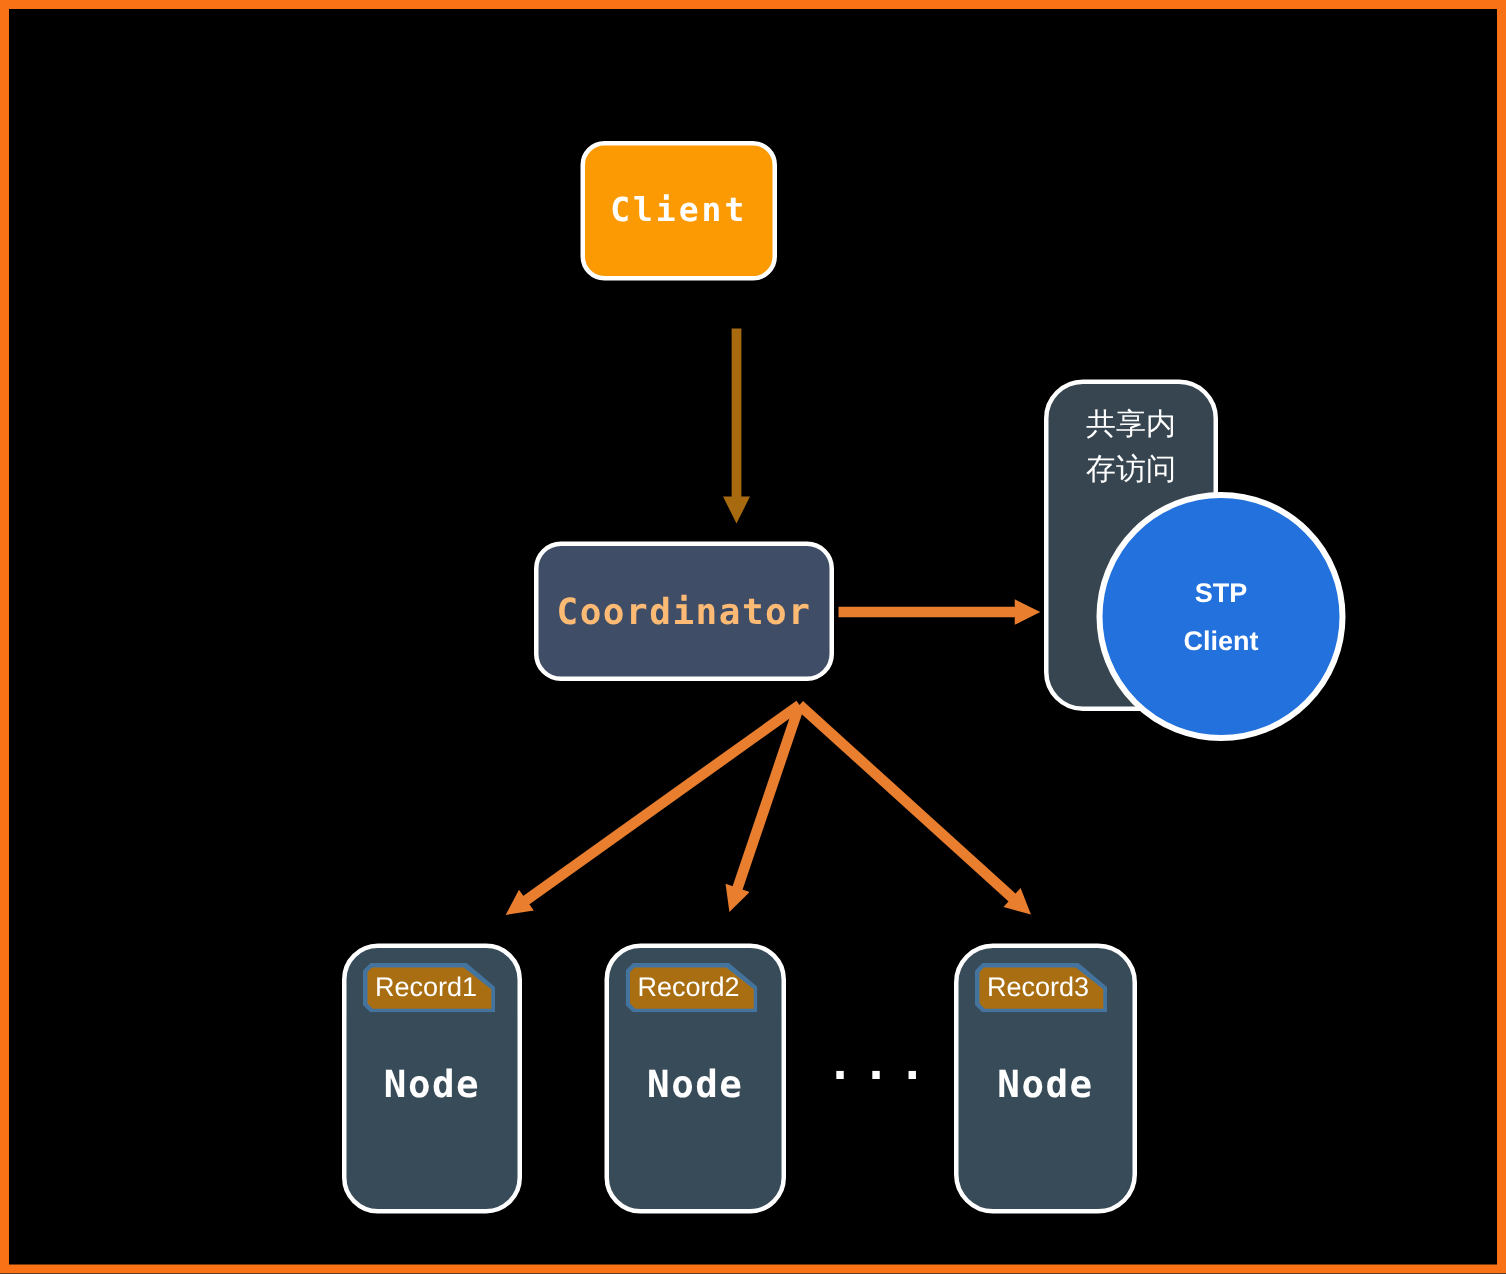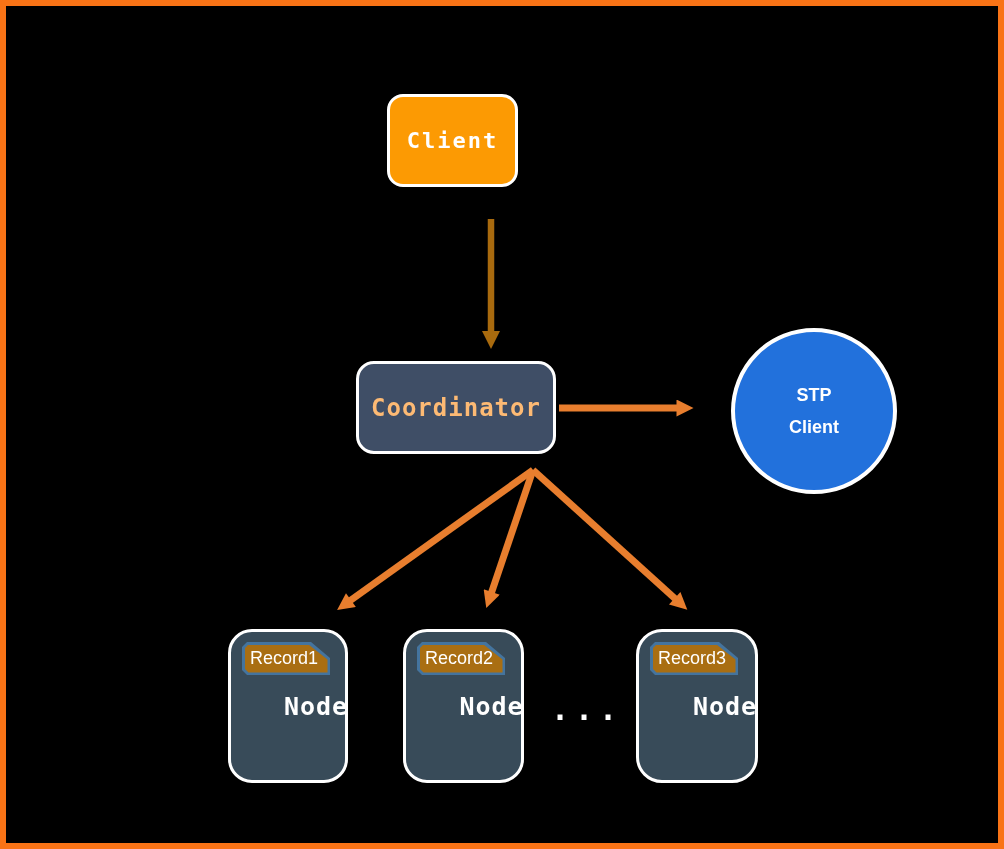--- a/index.html
+++ b/index.html
@@ -54,21 +54,21 @@
     border:4px solid #fff;border-radius:50%;
     display:flex;flex-direction:column;align-items:center;justify-content:center;
     box-sizing:border-box;
     z-index:2;
   }
   .stp-circle .lbl{
     color:#fff;font-weight:bold;font-size:18px;line-height:32px;
   }
   
   .node-box{
-    top:623px;height:154px;
+    top:623px;height:180px;
     background:var(--node-fill,#384B59);
     border:3px solid #fff;border-radius:24px;
     box-sizing:border-box;
   }
   .node-1{left:222px;width:120px;}
   .node-2{left:397px;width:121px;}
   .node-3{left:630px;width:122px;border-radius:26px;}
   .record-tag{
     position:absolute;left:11px;top:10px;width:88px;height:33px;
     background:var(--record-border,#44749E);
@@ -78,24 +78,24 @@
     position:absolute;left:2.5px;top:2.5px;width:83px;height:28px;
     background:var(--record-fill,#A96E12);
     clip-path:polygon(4px 0px,64px 0px,83px 15px,83px 28px,4px 28px,0px 24px,0px 4px);
   }
   .record-tag .lbl{
     position:absolute;left:0;top:0;width:84px;height:33px;
     display:flex;align-items:center;justify-content:center;
     color:#fff;font-size:18px;
   }
   .node-label{
-    position:absolute;left:0;top:60px;width:100%;
+    position:absolute;left:0;top:76px;width:100%;
     text-align:center;color:#fff;
     font-family:"DejaVu Sans Mono",monospace;
-    font-weight:bold;font-size:25px;letter-spacing:1px;padding-left:28px;
+    font-weight:bold;font-size:25px;letter-spacing:1px;
   }
   .ellipsis{
     left:545px;top:686px;width:62px;
     color:#fff;text-align:center;
     font-family:"DejaVu Sans Mono",monospace;
     font-weight:bold;font-size:30px;letter-spacing:6px;
   }
   .arrows{left:0;top:0;width:1004px;height:849px;pointer-events:none;z-index:3;}
 </style>
 </head>
@@ -120,20 +120,23 @@
   </svg>
 
   <div class="abs client-box">
     <span class="lbl">Client</span>
   </div>
 
   <div class="abs coordinator-box">
     <span class="lbl">Coordinator</span>
   </div>
 
+  <div class="abs shared-box">
+    <span class="lbl">共享内存访问</span>
+  </div>
 
   <div class="abs stp-circle">
     <span class="lbl">STP</span>
     <span class="lbl">Client</span>
   </div>
 
   <div class="abs node-box node-1">
     <div class="record-tag">
       <div class="inner"></div>
       <span class="lbl">Record1</span>

